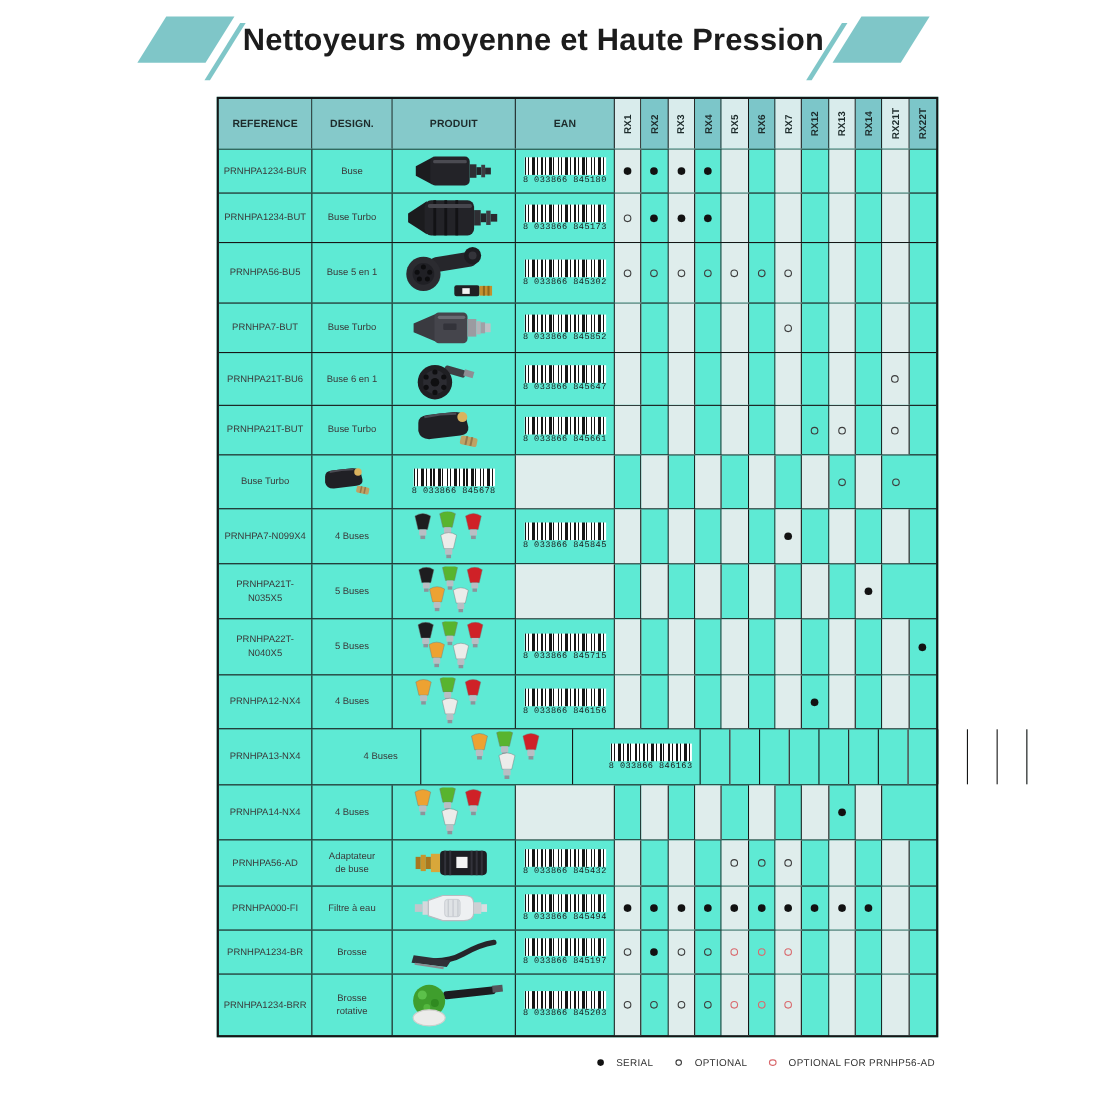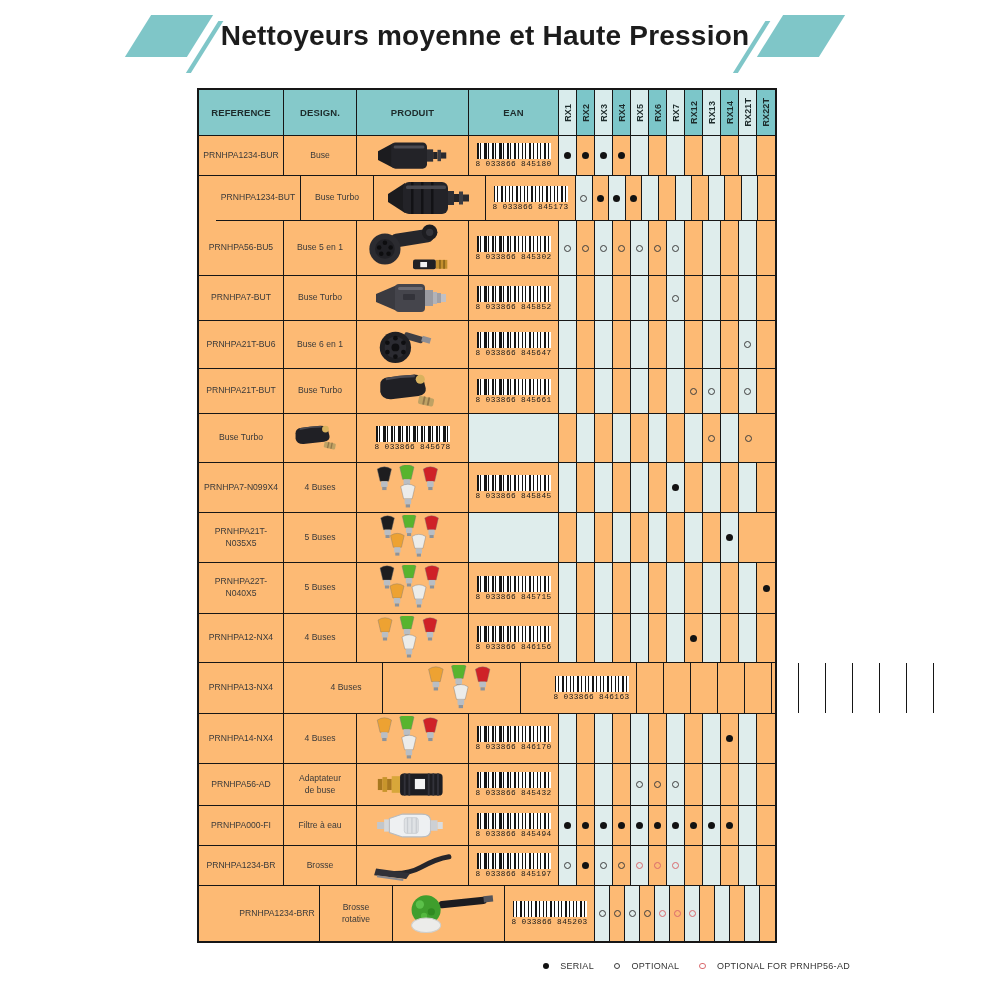--- a/index.html
+++ b/index.html
@@ -9,21 +9,21 @@
   
   .banner { position:absolute; left:138px; top:10px; width:694px; height:52px;
             display:flex; align-items:center; justify-content:space-between; }
   .accent { width:62px; height:42px; background:var(--accent); transform:skewX(-32deg); position:relative; }
   .accent::after { content:""; position:absolute; top:6px; width:5px; height:52px; background:var(--accent); }
   .accent-left::after  { right:-14px; }
   .accent-right::after { left:-14px; }
   .page-title { font-size:28px; font-weight:bold; letter-spacing:0.2px; color:#1c1c1c; white-space:nowrap; }
 
   
-  .ctable { position:absolute; left:197px; top:88px; width:580px; border:2px solid #161616; background:#fdba74; }
+  .ctable { position:absolute; left:197px; top:88px; width:656px; border:2px solid #161616; background:#5eead4; }
   .trow { display:grid; grid-template-columns:85px 73px 112px 90px repeat(12, 1fr); border-bottom:1.6px solid #161616; }
   .trow:last-child { border-bottom:none; }
   .cell { border-right:1.3px solid #161616; display:flex; align-items:center; justify-content:center;
           text-align:center; overflow:hidden; position:relative; }
   .cell:last-child { border-right:none; }
 
   
   .thead-row { height:46px; }
   .hcell { background:var(--header-teal); font-weight:bold; font-size:9.5px; letter-spacing:0.1px; color:#1d2b2b; }
   .rx-h { padding:2px 0; }
@@ -136,21 +136,21 @@
       </div>
       <div class="cell rx-cell tint"></div>
       <div class="cell rx-cell"></div>
       <div class="cell rx-cell tint"></div>
       <div class="cell rx-cell"></div>
       <div class="cell rx-cell tint"></div>
       <div class="cell rx-cell"></div>
       <div class="cell rx-cell tint"></div>
       <div class="cell rx-cell"></div>
     </div>
-    <div class="trow" style="height: 45px; margin-left: 17px;">
+    <div class="trow" style="height: 45px;">
       <div class="cell ref-cell">PRNHPA1234-BUT</div>
       <div class="cell desig-cell">Buse Turbo</div>
       <div class="cell prod-cell">
         <svg viewBox="0 0 100 40">
           <polygon points="8,16 25,5 25,35 8,24" fill="#1b1b1e"></polygon>
           <rect x="23" y="4" width="45" height="32" rx="6" fill="#232328"></rect>
           <rect x="31" y="4" width="2.5" height="32" fill="#121215"></rect>
           <rect x="41" y="4" width="2.5" height="32" fill="#121215"></rect>
           <rect x="51" y="4" width="2.5" height="32" fill="#121215"></rect>
           <rect x="26" y="7.5" width="40" height="3.5" rx="1.5" fill="#46464d"></rect>
@@ -636,24 +636,20 @@
             <rect x="-3.2" y="3" width="6.4" height="5.5" rx="1" fill="#b9bec4"></rect>
             <rect x="-2.1" y="8.5" width="4.2" height="3" fill="#8d939a"></rect>
           </g>
           <g transform="translate(46,30)">
             <path d="M-7,-9 Q0,-13.5 7,-9 L4.2,3 L-4.2,3 Z" fill="#ececea" stroke="#777" stroke-width="0.4"></path>
             <rect x="-3.2" y="3" width="6.4" height="5.5" rx="1" fill="#b9bec4"></rect>
             <rect x="-2.1" y="8.5" width="4.2" height="3" fill="#8d939a"></rect>
           </g>
         </svg>
       </div>
-      <div class="cell ean-cell">
-        <div class="barcode"></div>
-        <div class="ean-text">8 033866 846170</div>
-      </div>
       <div class="cell rx-cell tint"></div>
       <div class="cell rx-cell"></div>
       <div class="cell rx-cell tint"></div>
       <div class="cell rx-cell"></div>
       <div class="cell rx-cell tint"></div>
       <div class="cell rx-cell"></div>
       <div class="cell rx-cell tint"></div>
       <div class="cell rx-cell"></div>
       <div class="cell rx-cell tint"></div>
       <div class="cell rx-cell">
@@ -791,21 +787,21 @@
       </div>
       <div class="cell rx-cell tint">
         <span class="dot optional-red"></span>
       </div>
       <div class="cell rx-cell"></div>
       <div class="cell rx-cell tint"></div>
       <div class="cell rx-cell"></div>
       <div class="cell rx-cell tint"></div>
       <div class="cell rx-cell"></div>
     </div>
-    <div class="trow" style="height: 55px; padding-left: 36px;">
+    <div class="trow" style="height: 55px;">
       <div class="cell ref-cell">PRNHPA1234-BRR</div>
       <div class="cell desig-cell">Brosse
 rotative</div>
       <div class="cell prod-cell">
         <svg viewBox="0 0 100 44">
           <rect x="40" y="10" width="46" height="7" rx="3" fill="#1c1c20" transform="rotate(-6 40 10)"></rect>
           <rect x="83" y="5" width="9" height="6" fill="#55555b" transform="rotate(-6 83 5)"></rect>
           <circle cx="28" cy="18" r="14" fill="#3f9e2d"></circle>
           <circle cx="22" cy="13" r="4" fill="#5cc04a"></circle>
           <circle cx="33" cy="20" r="3.5" fill="#2f8a20"></circle>

